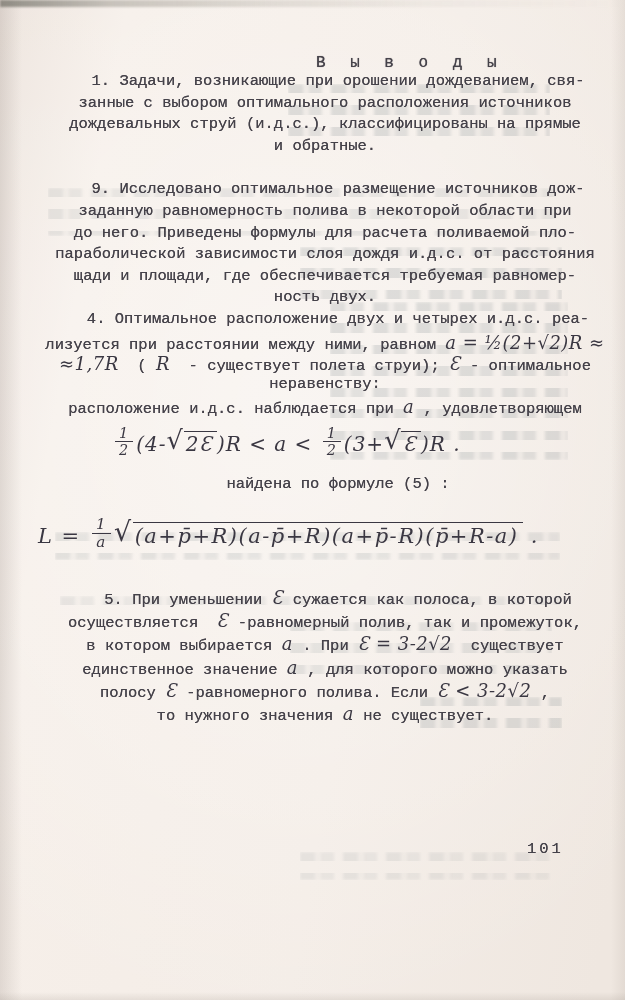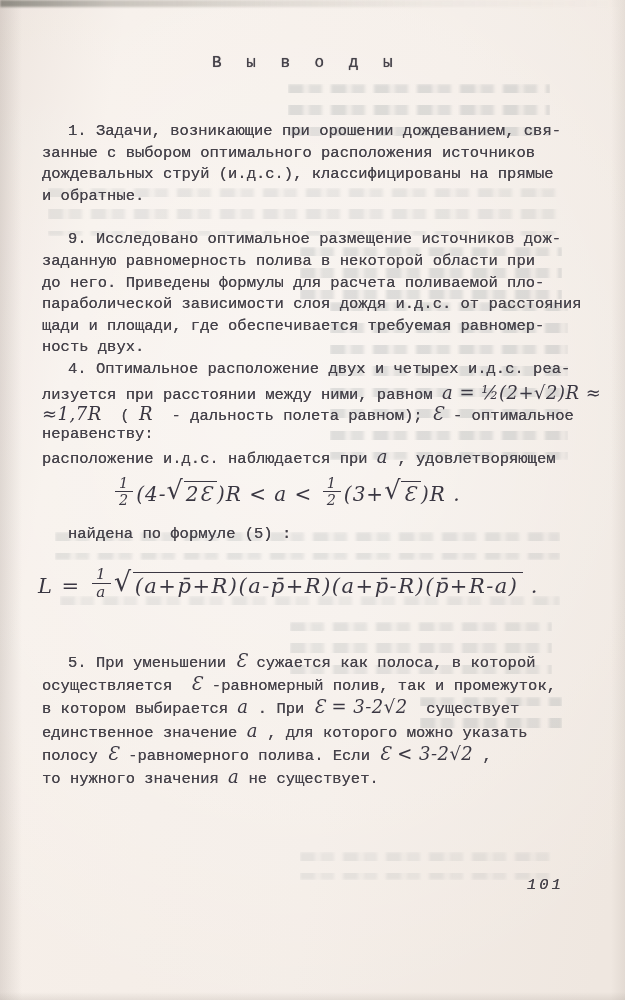--- a/index.html
+++ b/index.html
@@ -28,21 +28,21 @@
   
   .ghost{
     position:absolute;pointer-events:none;
     background:repeating-linear-gradient(to right, rgba(122,132,136,.55) 0 15px, rgba(122,132,136,.15) 15px 21px, rgba(122,132,136,.45) 21px 34px, rgba(122,132,136,0) 34px 43px);
     -webkit-mask-image:repeating-linear-gradient(to bottom, #000 0 9px, transparent 9px 21.5px);
     mask-image:repeating-linear-gradient(to bottom, #000 0 9px, transparent 9px 21.5px);
     filter:blur(1.4px);
     opacity:.38;
   }
   
-  .text-col{position:absolute;left:42px;top:0;width:566px;}
+  .text-col{position:absolute;left:42px;top:0;width:566px;text-align:center;}
   .doc-title{
     margin:54px 0 0 170px;
     font-size:16px;letter-spacing:7.5px;white-space:pre;
     text-shadow:0 0 .7px rgba(58,54,62,.9);
   }
   .para{position:relative;font-size:15.5px;text-shadow:0 0 .6px rgba(58,54,62,.85);}
   .para .line{height:21.6px;white-space:pre;}
   .para .line:first-child{padding-left:26px;}
   .hw{
     font-family:"DejaVu Serif","DejaVu Sans",serif;
@@ -55,34 +55,33 @@
     font-style:italic;color:var(--hand,#3a3742);
     letter-spacing:1px;
   }
   .frac{display:inline-flex;flex-direction:column;align-items:center;line-height:1;font-size:.72em;margin:0 3px;transform:translateY(-2px);}
   .frac .num{border-bottom:1.6px solid currentColor;padding:0 4px 1px;}
   .frac .den{padding-top:1px;}
   .sqrt{display:inline-flex;align-items:flex-start;}
   .sqrt .sign{font-size:1.28em;line-height:1;transform:translateY(-3px);font-style:normal;}
   .sqrt .rad{border-top:1.8px solid currentColor;padding:2px 4px 0 2px;line-height:1.05;}
   
-  [data-name="conclusion-1"]{margin-top:50px;}
+  [data-name="conclusion-1"]{}
   [data-name="conclusion-2"]{margin-top:32px;}
   [data-name="conclusion-3"]{margin-top:22px;}
   [data-name="conclusion-4"]{margin-top:0;}
   [data-name="inequality-formula"]{margin-top:4px;height:44px;padding-left:70px;font-size:20px;}
   [data-name="band-width-intro"]{margin-top:9px;}
   [data-name="band-width-formula"]{margin-top:12px;height:54px;margin-left:-4px;font-size:21px;letter-spacing:1.5px;}
-  [data-name="conclusion-5"]{margin-top:37px;}
+  [data-name="conclusion-5"]{margin-top:24px;}
   [data-name="conclusion-5"] .line{height:23.4px;}
   .page-number{
-    position:absolute;top:876px;left:527px;
+    position:absolute;top:840px;left:527px;
     font-size:15.5px;letter-spacing:3px;
     text-shadow:0 0 .6px rgba(58,54,62,.85);
-    font-style:italic;
   }
 </style>
 </head>
 <body>
 
 <div class="page" data-name="scanned-page" style="--ink: #45424a; --hand: #3a3742;">
 
   <div class="ghost" data-name="bleedthrough-artifact" style="left:288px;top:84px;width:262px;height:58px;"></div>
   <div class="ghost" data-name="bleedthrough-artifact" style="left:48px;top:188px;width:512px;height:48px;opacity:.26;"></div>
   <div class="ghost" data-name="bleedthrough-artifact" style="left:300px;top:247px;width:262px;height:56px;"></div>
@@ -106,21 +105,21 @@
           <div class="line" data-name="text-line"><span data-name="typed-text">9. Исследовано оптимальное размещение источников дож-</span></div>
           <div class="line" data-name="text-line"><span data-name="typed-text">заданную равномерность полива в некоторой области при</span></div>
           <div class="line" data-name="text-line"><span data-name="typed-text">до него. Приведены формулы для расчета поливаемой пло-</span></div>
           <div class="line" data-name="text-line"><span data-name="typed-text">параболической зависимости слоя дождя и.д.с. от расстояния</span></div>
           <div class="line" data-name="text-line"><span data-name="typed-text">щади и площади, где обеспечивается требуемая равномер-</span></div>
           <div class="line" data-name="text-line"><span data-name="typed-text">ность двух.</span></div>
         </div>
         <div data-name="conclusion-4" class="para">
           <div class="line" data-name="text-line"><span data-name="typed-text">4. Оптимальное расположение двух и четырех и.д.с. реа-</span></div>
           <div class="line" data-name="text-line"><span data-name="typed-text">лизуется при расстоянии между ними, равном </span><span class="hw" data-name="handwritten-symbol">a = ½(2+√2)R ≈</span></div>
-          <div class="line" data-name="text-line"><span class="hw" data-name="handwritten-symbol">≈1,7R</span><span data-name="typed-text">  ( </span><span class="hw" data-name="handwritten-symbol">R</span><span data-name="typed-text">  - дальность полета равном); </span><span class="hw" data-name="handwritten-symbol">Ɛ</span><span data-name="typed-text"> - оптимальное</span></div>
+          <div class="line" data-name="text-line"><span class="hw" data-name="handwritten-symbol">≈1,7R</span><span data-name="typed-text">  ( </span><span class="hw" data-name="handwritten-symbol">R</span><span data-name="typed-text">  - существует полета струи); </span><span class="hw" data-name="handwritten-symbol">Ɛ</span><span data-name="typed-text"> - оптимальное</span></div>
           <div class="line" data-name="text-line"><span data-name="typed-text">неравенству:</span></div>
           <div class="line" data-name="text-line"><span data-name="typed-text">расположение и.д.с. наблюдается при </span><span class="hw" data-name="handwritten-symbol">a</span><span data-name="typed-text"> , удовлетворяющем</span></div>
         </div>
         <div data-name="inequality-formula" class="formula"><span class="frac" data-name="fraction"><span class="num">1</span><span class="den">2</span></span><span data-name="typed-text">(4-</span><span class="sqrt" data-name="square-root"><span class="sign">√</span><span class="rad">2Ɛ</span></span><span data-name="typed-text">)R &lt; a &lt; </span><span class="frac" data-name="fraction"><span class="num">1</span><span class="den">2</span></span><span data-name="typed-text">(3+</span><span class="sqrt" data-name="square-root"><span class="sign">√</span><span class="rad">Ɛ</span></span><span data-name="typed-text">)R .</span></div>
         <div data-name="band-width-intro" class="para">
           <div class="line" data-name="text-line"><span data-name="typed-text">найдена по формуле (5) :</span></div>
         </div>
         <div data-name="band-width-formula" class="formula"><span data-name="typed-text">L = </span><span class="frac" data-name="fraction"><span class="num">1</span><span class="den">a</span></span><span class="sqrt" data-name="square-root"><span class="sign">√</span><span class="rad">(a+p̄+R)(a-p̄+R)(a+p̄-R)(p̄+R-a)</span></span><span data-name="typed-text"> .</span></div>
         <div data-name="conclusion-5" class="para">
           <div class="line" data-name="text-line"><span data-name="typed-text">5. При уменьшении </span><span class="hw" data-name="handwritten-symbol">Ɛ</span><span data-name="typed-text"> сужается как полоса, в которой</span></div>

